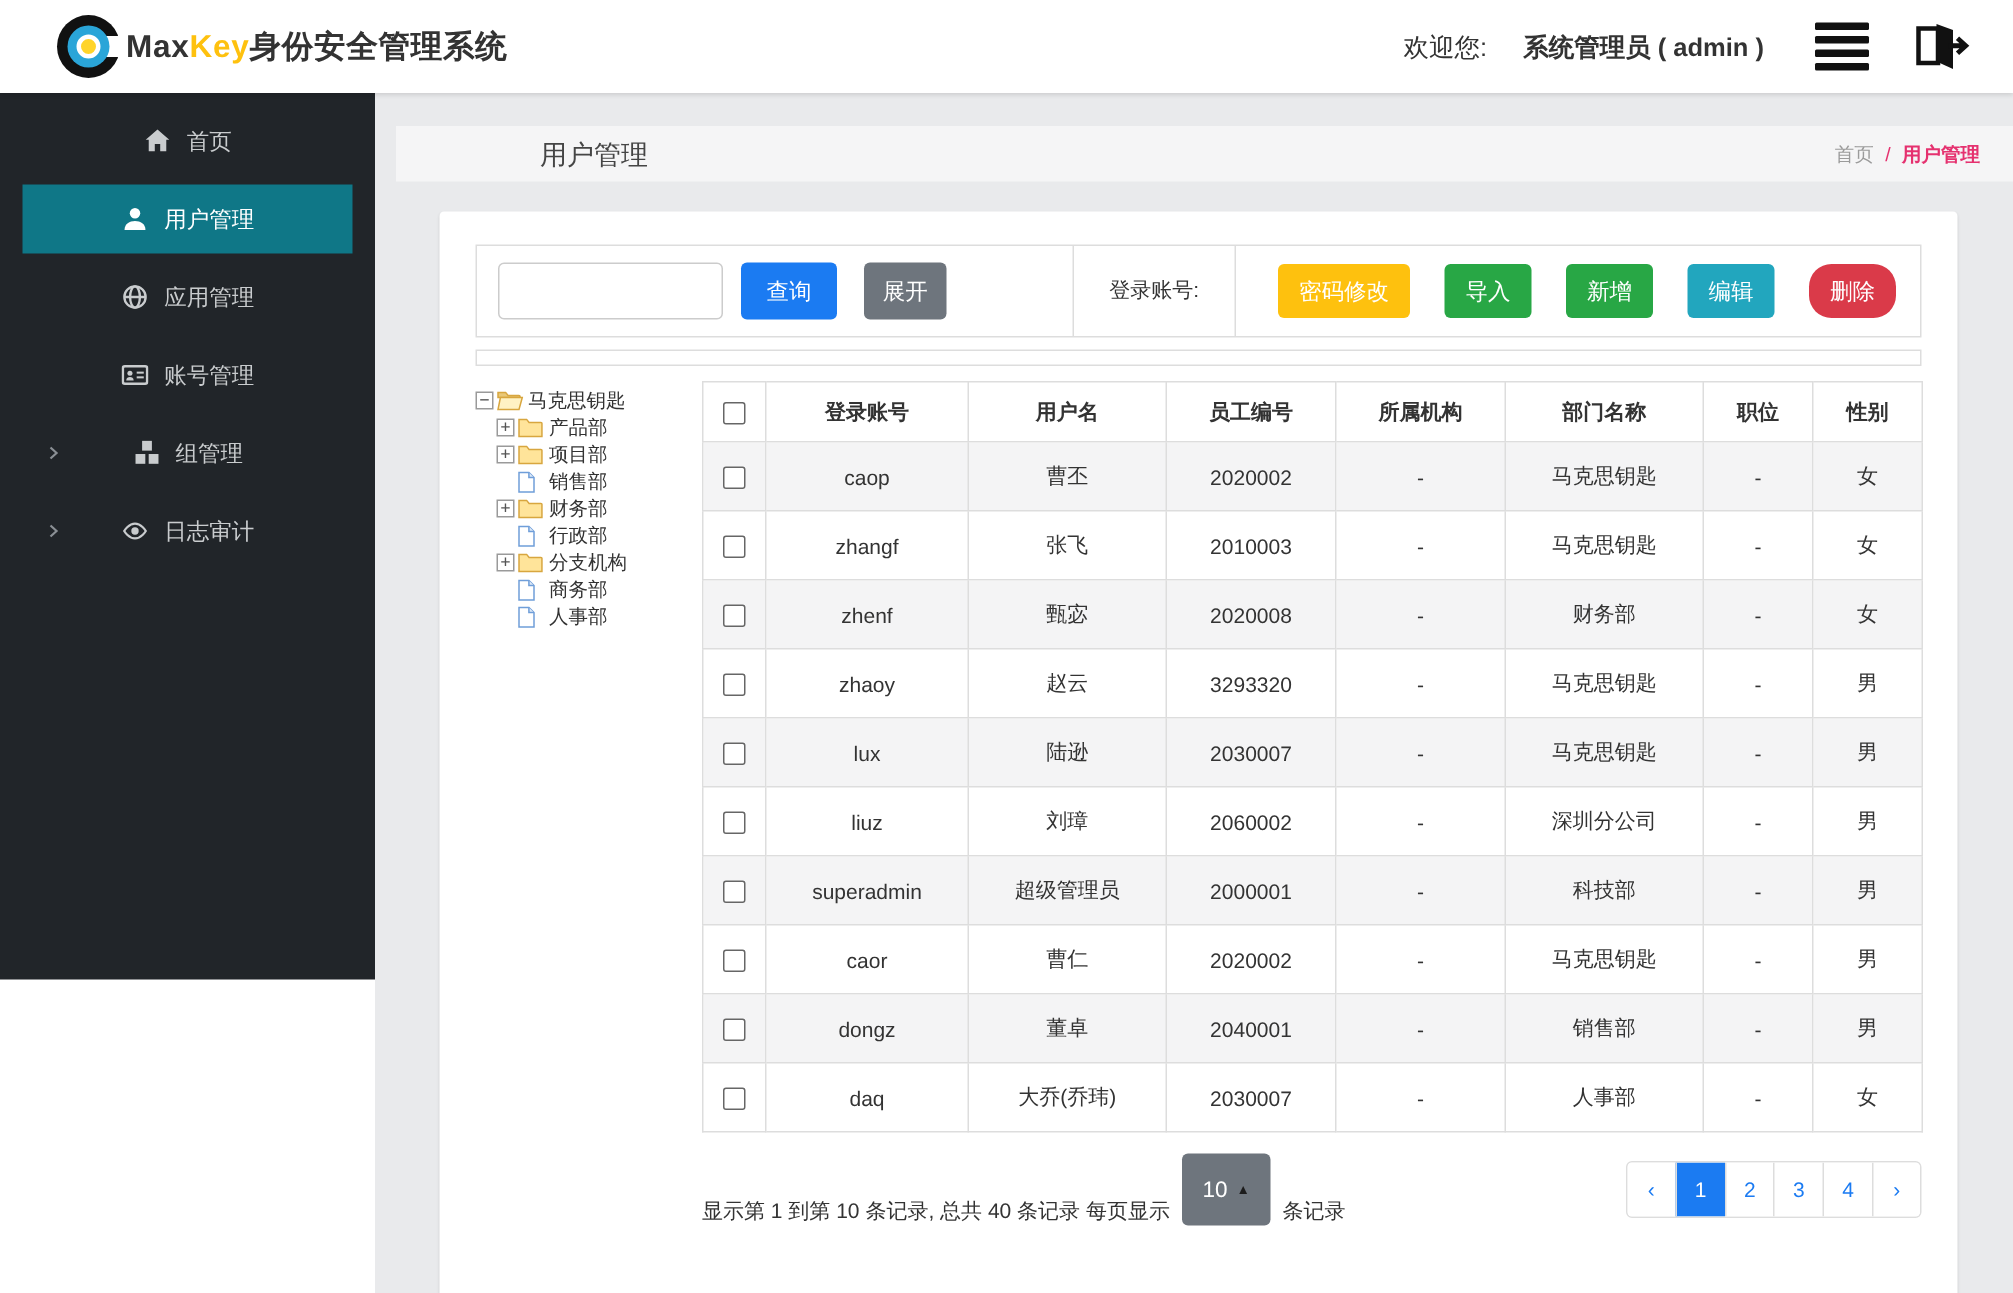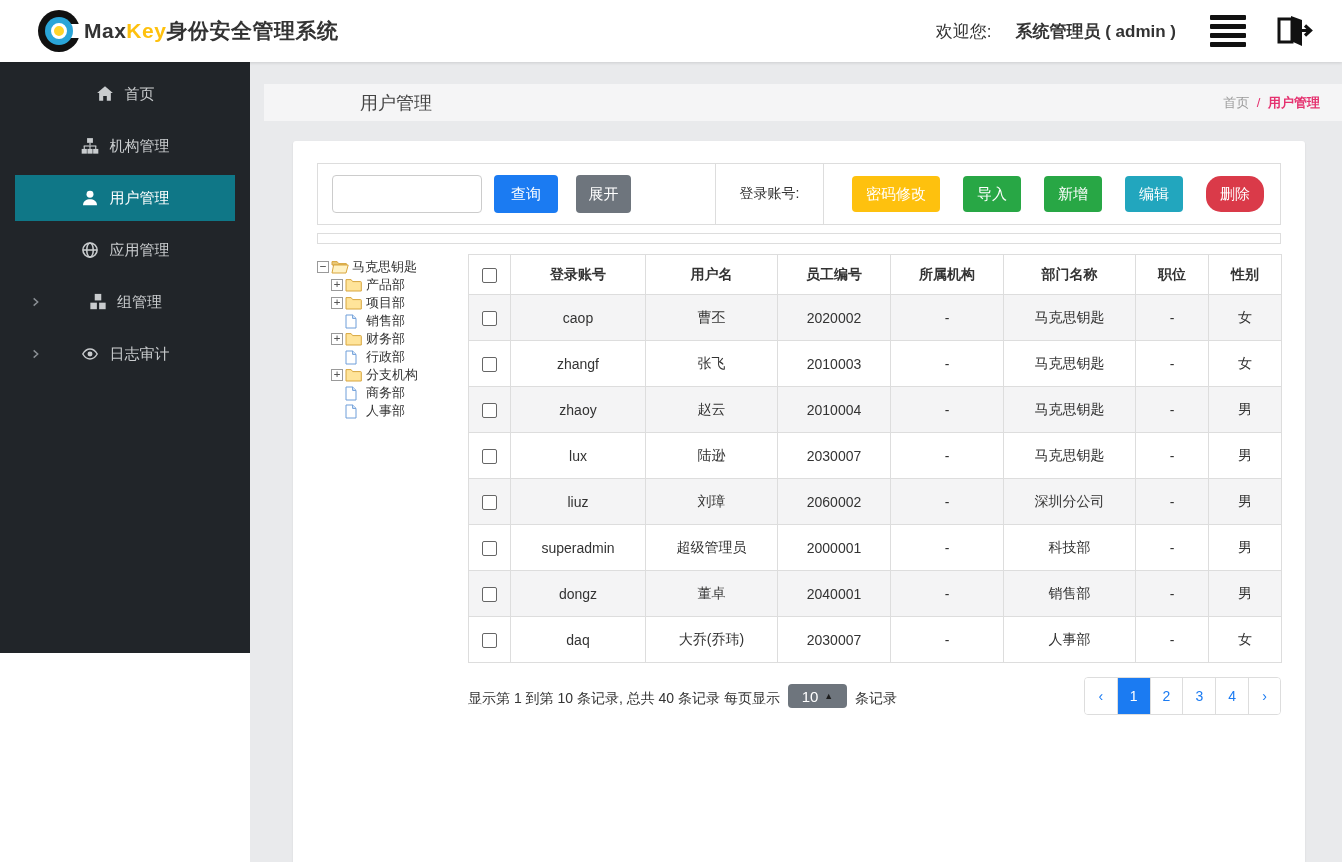--- a/index.html
+++ b/index.html
@@ -89,21 +89,21 @@
   th,td{ border:1px solid var(--c-border); text-align:center; height:46px; padding:0 4px;
     overflow:hidden; white-space:nowrap; }
   th{ height:40px; font-weight:bold; background:#fff;margin-top:28px; }
   tbody tr:nth-child(odd){ background:#f4f4f5; }
   input[type=checkbox]{ appearance:none; -webkit-appearance:none; width:15px; height:15px;
     border:1.5px solid #666; border-radius:2px; background:#fff; cursor:pointer; vertical-align:middle; }
 
   
   .table-footer{ width:813px; display:flex; align-items:center; justify-content:space-between; margin-top:14px; }
   .summary{ font-size:14px; display:flex; align-items:flex-end; gap:8px; }
-  .pagesize-btn{ background:var(--c-secondary); border:none; border-radius:4px; height:24px; width:59px;
+  .pagesize-btn{ background:var(--c-secondary); border:none; border-radius:4px; height:48px; width:59px;
     color:#fff; font-size:15px; display:inline-flex; align-items:center; justify-content:center; gap:6px; cursor:pointer; }
   .pagesize-btn .caret{ color:#1c1c1c; font-size:9px; }
   .pagination{ display:flex; border:1px solid var(--c-border); border-radius:4px; overflow:hidden; }
   .page-btn{ min-width:32px; height:36px; padding:0 12px; background:#fff; color:var(--c-primary);
     border:none; border-left:1px solid var(--c-border); font-size:14px; cursor:pointer; font-family:inherit;
     display:inline-flex; align-items:center; justify-content:center; }
   .page-btn:first-child{ border-left:none; }
   .page-btn.active{ background:var(--c-primary); color:#fff; }
 </style>
 </head>
@@ -140,52 +140,50 @@
   <aside>
     <nav class="side-nav" id="side-menu">
         <div class="side-item">
           <span class="mi">
             <svg viewBox="0 0 16 16" fill="currentColor">
               <path d="M8 1.2 15 7.2 13.2 7.2 13.2 14 9.6 14 9.6 9.8 6.4 9.8 6.4 14 2.8 14 2.8 7.2 1 7.2Z"></path>
             </svg>
           </span>
           <span>首页</span>
         </div>
-        <div class="side-item">
-          <span class="mi">
-            <svg viewBox="0 0 16 16" fill="currentColor">
-              <rect x="5.4" y="1" width="5.2" height="4.2"></rect>
-              <rect x="0.6" y="10.6" width="4.6" height="4.2"></rect>
-              <rect x="5.7" y="10.6" width="4.6" height="4.2"></rect>
-              <rect x="10.8" y="10.6" width="4.6" height="4.2"></rect>
-              <path d="M7.5 5.2h1v2.3h-1z"></path>
-              <path d="M2.4 7.5h11.2v1H2.4z"></path>
-              <path d="M2.4 8h1v2.6h-1zM7.5 8h1v2.6h-1zM12.6 8h1v2.6h-1z"></path>
-            </svg>
-          </span>
-          <span>机构管理</span>
-        </div>
         <div class="side-item active">
           <span class="mi">
             <svg viewBox="0 0 16 16" fill="currentColor">
               <circle cx="8" cy="4.6" r="3.1"></circle>
               <path d="M1.8 14.5C1.8 10.8 4.8 9.2 8 9.2s6.2 1.6 6.2 5.3z"></path>
             </svg>
           </span>
           <span>用户管理</span>
         </div>
         <div class="side-item">
           <span class="mi">
             <svg viewBox="0 0 16 16" fill="none" stroke="currentColor" stroke-width="1.4">
               <circle cx="8" cy="8" r="6.3"></circle>
               <ellipse cx="8" cy="8" rx="2.9" ry="6.3"></ellipse>
               <path d="M1.7 8h12.6"></path>
             </svg>
           </span>
           <span>应用管理</span>
+        </div>
+        <div class="side-item">
+          <span class="mi">
+            <svg viewBox="0 0 16 16">
+              <rect x="0.8" y="2.8" width="14.4" height="10.4" rx="1.2" fill="none" stroke="currentColor" stroke-width="1.5"></rect>
+              <circle cx="5" cy="7" r="1.5" fill="currentColor"></circle>
+              <path d="M2.8 11.2c0-1.5 1.1-2 2.2-2s2.2.5 2.2 2z" fill="currentColor"></path>
+              <rect x="9" y="6" width="4.2" height="1.2" fill="currentColor"></rect>
+              <rect x="9" y="8.8" width="4.2" height="1.2" fill="currentColor"></rect>
+            </svg>
+          </span>
+          <span>账号管理</span>
         </div>
         <div class="side-item">
           <span class="chev">
             <svg width="11" height="11" viewBox="0 0 12 12" fill="none" stroke="currentColor" stroke-width="1.6">
               <path d="M4 2l4.4 4L4 10"></path>
             </svg>
           </span>
           <span class="mi">
             <svg viewBox="0 0 16 16" fill="currentColor">
               <rect x="5.1" y="0.8" width="5.8" height="5.8"></rect>
@@ -373,23 +371,33 @@
                   <td>zhangf</td>
                   <td>张飞</td>
                   <td>2010003</td>
                   <td>-</td>
                   <td>马克思钥匙</td>
                   <td>-</td>
                   <td>女</td>
                 </tr>
                 <tr>
                   <td><input type="checkbox" style=""></td>
+                  <td>zhenf</td>
+                  <td>甄宓</td>
+                  <td>2020008</td>
+                  <td>-</td>
+                  <td>财务部</td>
+                  <td>-</td>
+                  <td>女</td>
+                </tr>
+                <tr>
+                  <td><input type="checkbox" style=""></td>
                   <td>zhaoy</td>
                   <td>赵云</td>
-                  <td>2010004</td>
+                  <td>3293320</td>
                   <td>-</td>
                   <td>马克思钥匙</td>
                   <td>-</td>
                   <td>男</td>
                 </tr>
                 <tr>
                   <td><input type="checkbox" style=""></td>
                   <td>lux</td>
                   <td>陆逊</td>
                   <td>2030007</td>
@@ -408,20 +416,30 @@
                   <td>-</td>
                   <td>男</td>
                 </tr>
                 <tr>
                   <td><input type="checkbox" style=""></td>
                   <td>superadmin</td>
                   <td>超级管理员</td>
                   <td>2000001</td>
                   <td>-</td>
                   <td>科技部</td>
+                  <td>-</td>
+                  <td>男</td>
+                </tr>
+                <tr>
+                  <td><input type="checkbox" style=""></td>
+                  <td>caor</td>
+                  <td>曹仁</td>
+                  <td>2020002</td>
+                  <td>-</td>
+                  <td>马克思钥匙</td>
                   <td>-</td>
                   <td>男</td>
                 </tr>
                 <tr>
                   <td><input type="checkbox" style=""></td>
                   <td>dongz</td>
                   <td>董卓</td>
                   <td>2040001</td>
                   <td>-</td>
                   <td>销售部</td>

